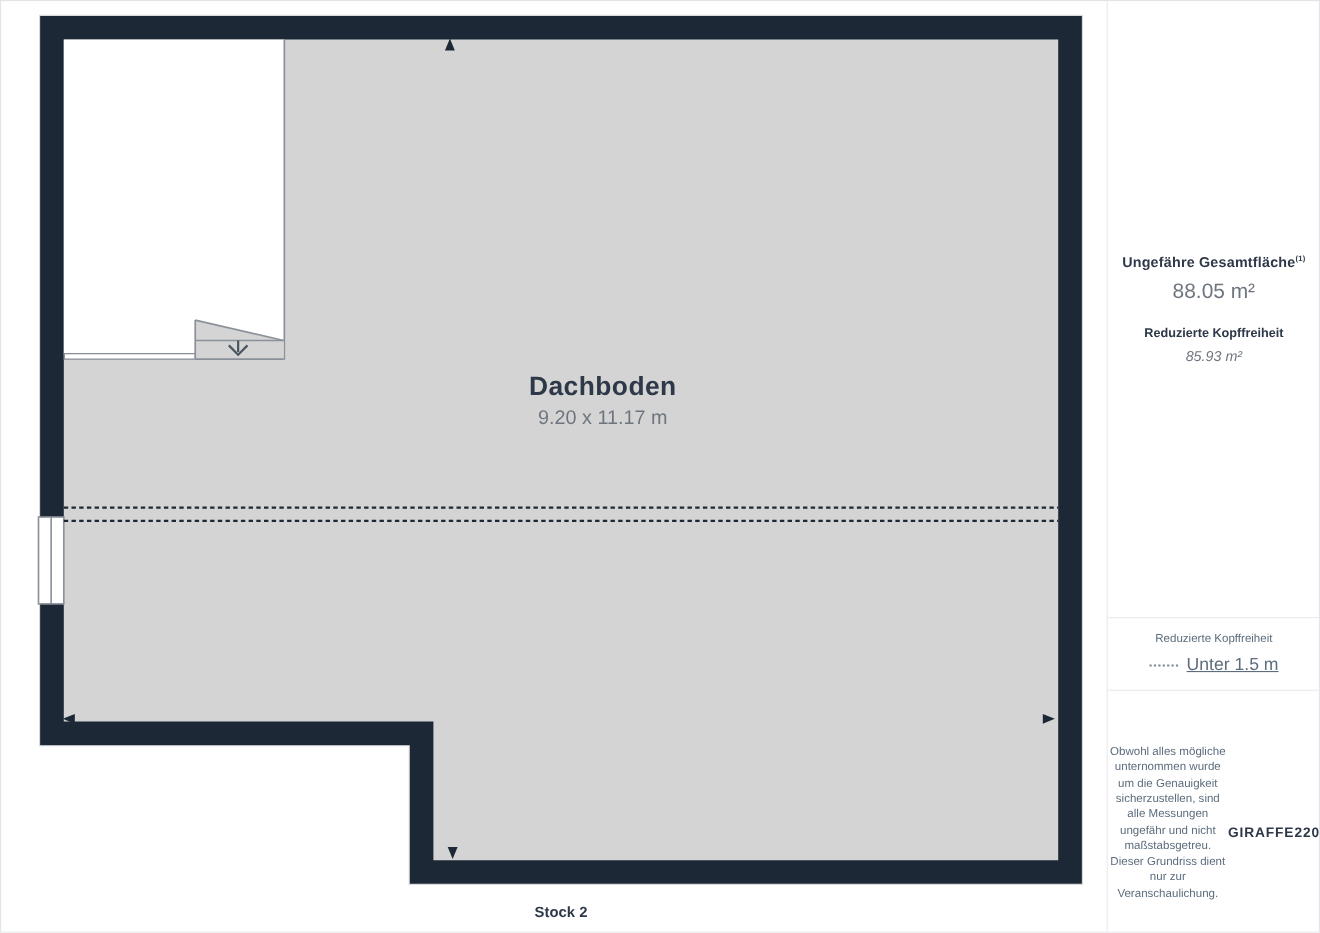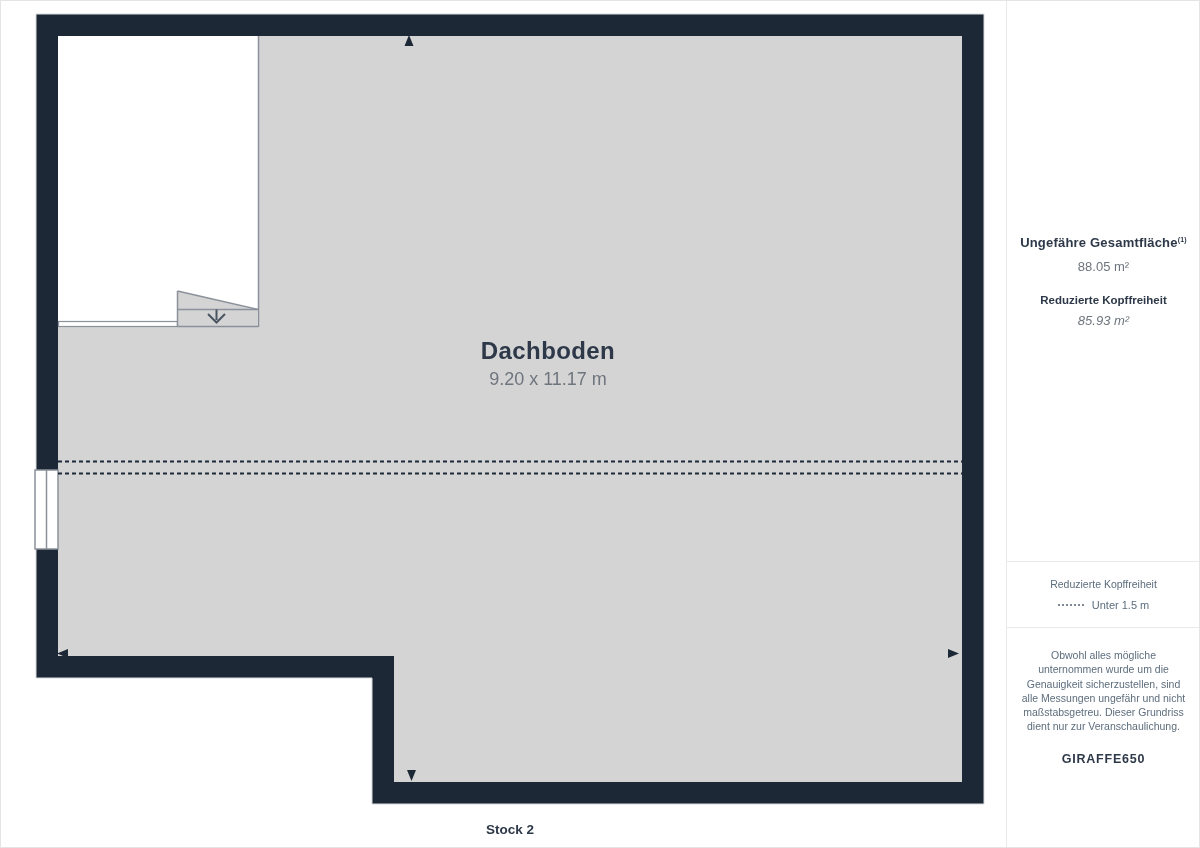--- a/index.html
+++ b/index.html
@@ -36,33 +36,33 @@
   
   .sidebar{
     position:absolute;left:1005px;top:0;width:194px;height:846px;
     border-left:1px solid var(--divider);display:flex;flex-direction:column;
     text-align:center;
   }
   .sb-section{width:100%;}
   .sb-top{height:561px;display:flex;flex-direction:column;justify-content:center;align-items:center;border-bottom:1px solid var(--divider);}
   .sb-footnote{height:45px;display:flex;align-items:center;justify-content:center;border-bottom:1px solid var(--divider);}
   .sb-legend{height:66px;display:flex;flex-direction:column;align-items:center;justify-content:center;border-bottom:1px solid var(--divider);}
-  .sb-disclaimer{flex:1;display:flex;flex-direction:column;align-items:center;padding-top:20px;}
+  .sb-disclaimer{flex:1;display:flex;flex-direction:row;align-items:center;padding-top:20px;}
 
   .total-label{color:var(--heading);font-size:13px;font-weight:700;letter-spacing:0.2px;}
   .total-label sup{font-size:7px;font-weight:700;}
-  .total-value{color:var(--muted);font-size:13px;margin-top:9px;}
+  .total-value{color:var(--muted);font-size:19px;margin-top:9px;}
   .reduced-label{color:var(--heading);font-size:11.5px;font-weight:700;margin-top:20px;}
   .reduced-value{color:var(--muted);font-size:13px;margin-top:7px;font-style:italic;}
 
   .footnote-text{color:var(--sidetext);font-size:10px;}
   .legend-title{color:var(--sidetext);font-size:10.5px;}
   .legend-row{display:flex;align-items:center;gap:8px;margin-top:9px;}
   .legend-dash{width:26px;height:0;border-top:2px dotted #7d8995;}
-  .legend-label{color:var(--sidetext);font-size:11px;}
+  .legend-label{color:var(--sidetext);font-size:16px;text-decoration:underline;}
 
   .disclaimer-p{color:var(--sidetext);font-size:10.5px;line-height:1.36;width:168px;}
   .disclaimer-p + .disclaimer-p{margin-top:15px;}
   .logo{margin-top:18px;color:var(--heading);font-size:12.5px;letter-spacing:0.8px;}
   .logo .logo-main{font-weight:700;}
   .logo .logo-suffix{font-weight:700;}
 </style>
 </head>
 <body>
 
@@ -128,18 +128,18 @@
       <div class="legend-title">Reduzierte Kopffreiheit</div>
       <div class="legend-row">
         <span class="legend-dash"></span>
         <span class="legend-label">Unter 1.5 m</span>
       </div>
     </div>
 
     <div class="sb-section sb-disclaimer">
       <p class="disclaimer-p">Obwohl alles mögliche unternommen wurde um die Genauigkeit sicherzustellen, sind alle Messungen ungefähr und nicht maßstabsgetreu. Dieser Grundriss dient nur zur Veranschaulichung.</p>
       <div class="logo">
-        <span class="logo-main">GIRAFFE</span><span class="logo-suffix">650</span>
+        <span class="logo-main">GIRAFFE</span><span class="logo-suffix">220</span>
       </div>
     </div>
 
   </div>
 </div>
 
 </body></html>

